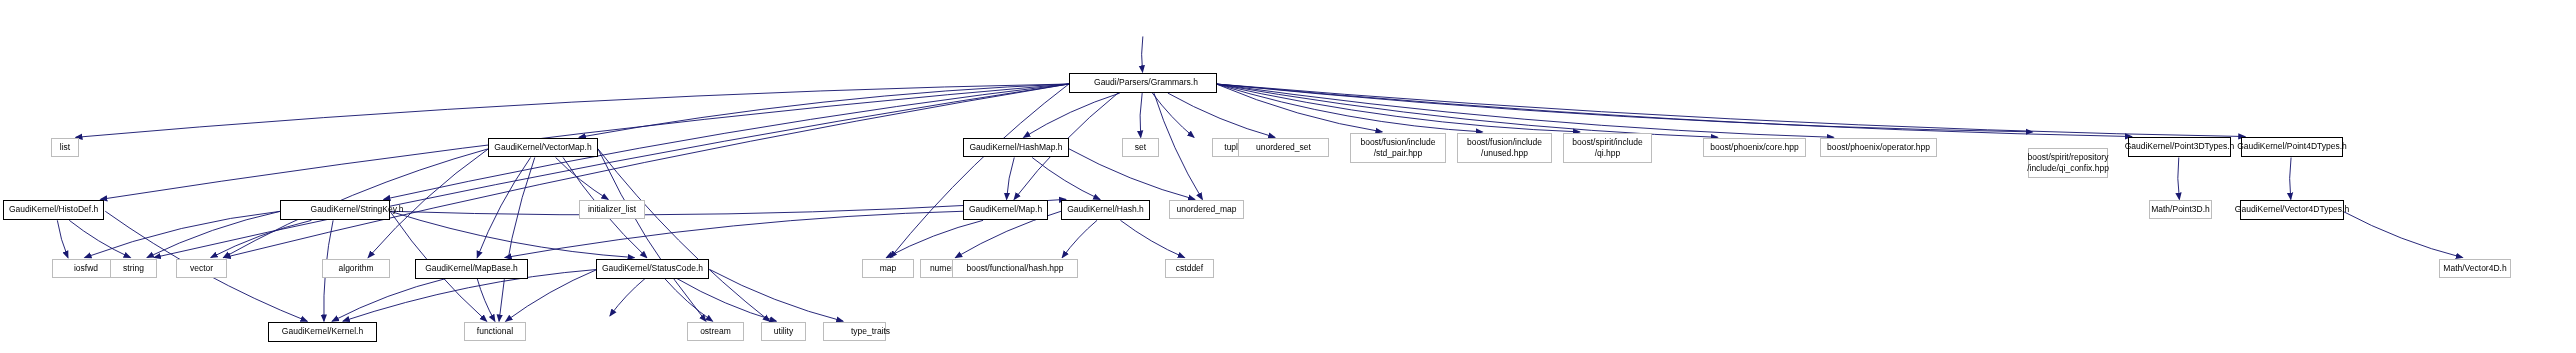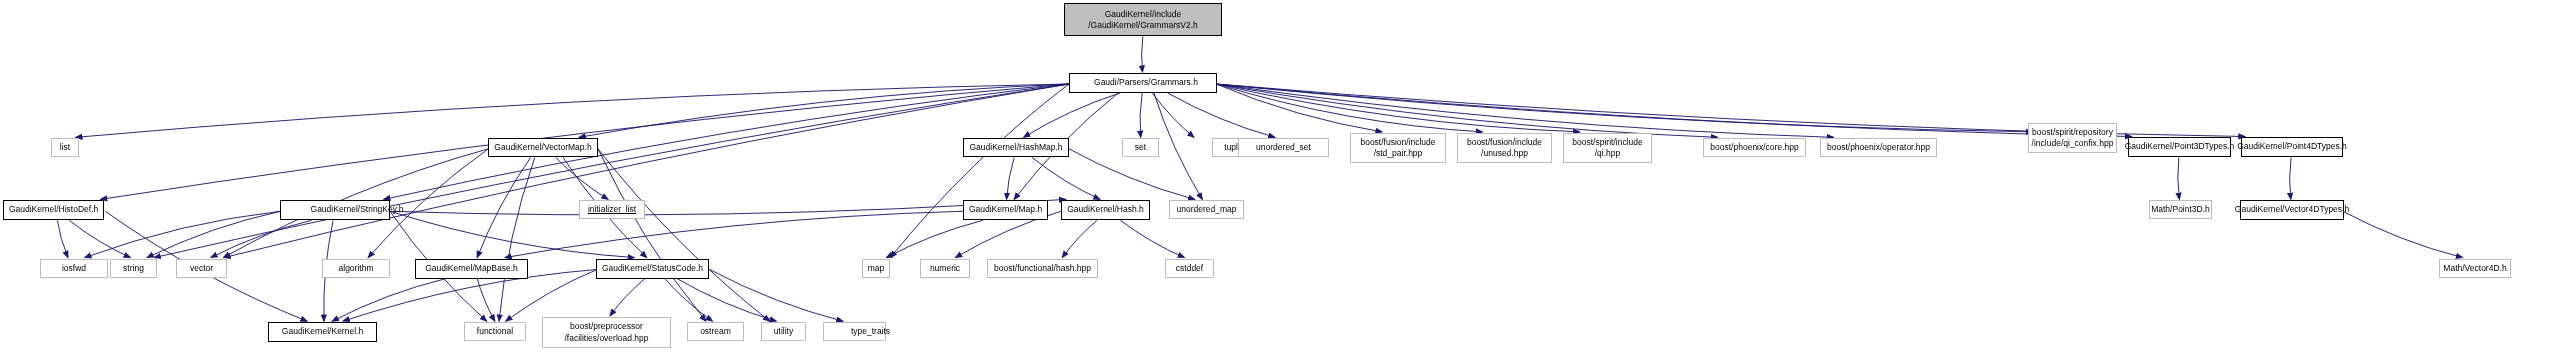--- a/index.html
+++ b/index.html
@@ -89,61 +89,57 @@
       <path d="M 768 347.3 Q 600.263 361.0018 440.53 414" fill="none" stroke="#191970" stroke-width="1.2" marker-end="url(#arr)"></path>
       <path d="M 768 347.3 Q 705.0730000000001 373.57899999999995 650.15 414" fill="none" stroke="#191970" stroke-width="1.2" marker-end="url(#arr)"></path>
       <path d="M 829.79 359 Q 804.3000000000001 380.2868 784.57 407" fill="none" stroke="#191970" stroke-width="1.2" marker-end="url(#arr)"></path>
       <path d="M 855.08 359 Q 882.5600000000001 390.1936 916.64 414" fill="none" stroke="#191970" stroke-width="1.2" marker-end="url(#arr)"></path>
       <path d="M 870.83 359 Q 931.5600000000001 394.1836 998.89 414" fill="none" stroke="#191970" stroke-width="1.2" marker-end="url(#arr)"></path>
       <path d="M 913 347.3 Q 994.9480000000001 390.964 1084.9 414" fill="none" stroke="#191970" stroke-width="1.2" marker-end="url(#arr)"></path>
       <path d="M 2806.68 203 Q 2803.82 230.0456 2807.44 257" fill="none" stroke="#191970" stroke-width="1.2" marker-end="url(#arr)"></path>
       <path d="M 2951.41 203 Q 2947.9800000000005 229.9772 2951.03 257" fill="none" stroke="#191970" stroke-width="1.2" marker-end="url(#arr)"></path>
       <path d="M 3018 272.3 Q 3091.603 311.4122 3172.37 332" fill="none" stroke="#191970" stroke-width="1.2" marker-end="url(#arr)"></path>
     </svg>
-<div class="node main" style="left: 1064px; top: 3.1px; width: 158px; height: 33px; background: rgb(191, 191, 191);">GaudiKernel/include
-/GaudiKernel/GrammarsV2.h</div>
     <div class="node doc" style="left: 1069px; top: 73px; width: 148px; height: 20px; border-color: rgb(0, 0, 0); padding-left: 6px;">Gaudi/Parsers/Grammars.h</div>
     <div class="node ext" style="left: 51px; top: 138px; width: 28px; height: 19.4px; border-color: rgb(188, 188, 188);">list</div>
     <div class="node doc" style="left: 488px; top: 138px; width: 110px; height: 19.4px; border-color: rgb(0, 0, 0);">GaudiKernel/VectorMap.h</div>
     <div class="node doc" style="left: 963px; top: 138px; width: 106px; height: 19.4px; border-color: rgb(0, 0, 0);">GaudiKernel/HashMap.h</div>
     <div class="node ext" style="left: 1122px; top: 138px; width: 37px; height: 19.4px; border-color: rgb(188, 188, 188);">set</div>
     <div class="node ext" style="left: 1176px; top: 138px; width: 43px; height: 19.4px; border-color: rgb(188, 188, 188); margin-left: 36px;">tuple</div>
     <div class="node ext" style="left: 1238px; top: 138px; width: 91px; height: 19.4px; border-color: rgb(188, 188, 188);">unordered_set</div>
     <div class="node ext" style="left: 1350px; top: 133px; width: 96px; height: 30px; border-color: rgb(188, 188, 188);">boost/fusion/include
 /std_pair.hpp</div>
     <div class="node ext" style="left: 1457px; top: 133px; width: 95px; height: 30px; border-color: rgb(188, 188, 188);">boost/fusion/include
 /unused.hpp</div>
     <div class="node ext" style="left: 1563px; top: 133px; width: 89px; height: 30px; border-color: rgb(188, 188, 188);">boost/spirit/include
 /qi.hpp</div>
     <div class="node ext" style="left: 1703px; top: 138px; width: 103px; height: 19.4px; border-color: rgb(188, 188, 188);">boost/phoenix/core.hpp</div>
     <div class="node ext" style="left: 1820px; top: 138px; width: 117px; height: 19.4px; border-color: rgb(188, 188, 188);">boost/phoenix/operator.hpp</div>
-    <div class="node ext" style="left: 2028px; top: 123px; width: 89px; height: 30px; border-color: rgb(188, 188, 188);">boost/spirit/repository
+    <div class="node ext" style="left: 2028px; top: 148px; width: 80px; height: 30px; border-color: rgb(188, 188, 188);">boost/spirit/repository
 /include/qi_confix.hpp</div>
     <div class="node doc" style="left: 2128px; top: 137px; width: 103px; height: 20px; border-color: rgb(0, 0, 0);">GaudiKernel/Point3DTypes.h</div>
     <div class="node doc" style="left: 2241px; top: 137px; width: 102px; height: 20px; border-color: rgb(0, 0, 0);">GaudiKernel/Point4DTypes.h</div>
     <div class="node doc" style="left: 3.1px; top: 200px; width: 101px; height: 20px; border-color: rgb(0, 0, 0);">GaudiKernel/HistoDef.h</div>
     <div class="node doc" style="left: 280px; top: 200px; width: 110px; height: 20px; border-color: rgb(0, 0, 0); padding-left: 44px;">GaudiKernel/StringKey.h</div>
-    <div class="node ext" style="left: 579px; top: 200px; width: 66px; height: 19.4px; border-color: rgb(188, 188, 188); text-decoration: underline;">initializer_list</div>
+    <div class="node ext" style="left: 579px; top: 200px; width: 66px; height: 19.4px; border-color: rgb(188, 188, 188);">initializer_list</div>
     <div class="node doc" style="left: 963px; top: 200px; width: 85px; height: 20px; border-color: rgb(0, 0, 0);">GaudiKernel/Map.h</div>
     <div class="node doc" style="left: 1061px; top: 200px; width: 89px; height: 20px; border-color: rgb(0, 0, 0);">GaudiKernel/Hash.h</div>
     <div class="node ext" style="left: 1169px; top: 200px; width: 75px; height: 19.4px; border-color: rgb(188, 188, 188);">unordered_map</div>
     <div class="node ext" style="left: 2149px; top: 200px; width: 63px; height: 19.4px; border-color: rgb(188, 188, 188);">Math/Point3D.h</div>
     <div class="node doc" style="left: 2240px; top: 200px; width: 104px; height: 20px; border-color: rgb(0, 0, 0);">GaudiKernel/Vector4DTypes.h</div>
-    <div class="node ext" style="left: 40px; top: 259px; width: 68px; height: 19.4px; border-color: rgb(188, 188, 188);">iosfwd</div>
+    <div class="node ext" style="left: 52px; top: 259px; width: 68px; height: 19.4px; border-color: rgb(188, 188, 188);">iosfwd</div>
     <div class="node ext" style="left: 110px; top: 259px; width: 47px; height: 19.4px; border-color: rgb(188, 188, 188);">string</div>
     <div class="node ext" style="left: 176px; top: 259px; width: 51px; height: 19.4px; border-color: rgb(188, 188, 188);">vector</div>
     <div class="node ext" style="left: 322px; top: 259px; width: 68px; height: 19.4px; border-color: rgb(188, 188, 188);">algorithm</div>
     <div class="node doc" style="left: 415px; top: 259px; width: 113px; height: 20px; border-color: rgb(0, 0, 0);">GaudiKernel/MapBase.h</div>
     <div class="node doc" style="left: 596px; top: 259px; width: 113px; height: 20px; border-color: rgb(0, 0, 0);">GaudiKernel/StatusCode.h</div>
-    <div class="node ext" style="left: 862px; top: 259px; width: 28px; height: 19.4px; border-color: rgb(188, 188, 188);">map</div>
+    <div class="node ext" style="left: 862px; top: 259px; width: 52px; height: 19.4px; border-color: rgb(188, 188, 188);">map</div>
     <div class="node ext" style="left: 920px; top: 259px; width: 50px; height: 19.4px; border-color: rgb(188, 188, 188);">numeric</div>
-    <div class="node ext" style="left: 987px; top: 259px; width: 111px; height: 19.4px; border-color: rgb(188, 188, 188);">boost/functional/hash.hpp</div>
+    <div class="node ext" style="left: 952px; top: 259px; width: 126px; height: 19.4px; border-color: rgb(188, 188, 188);">boost/functional/hash.hpp</div>
     <div class="node ext" style="left: 1165px; top: 259px; width: 49px; height: 19.4px; border-color: rgb(188, 188, 188);">cstddef</div>
     <div class="node ext" style="left: 2439px; top: 259px; width: 72px; height: 19.4px; border-color: rgb(188, 188, 188);">Math/Vector4D.h</div>
     <div class="node doc" style="left: 268px; top: 322px; width: 109px; height: 20px; border-color: rgb(0, 0, 0);">GaudiKernel/Kernel.h</div>
     <div class="node ext" style="left: 464px; top: 322px; width: 62px; height: 19.4px; border-color: rgb(188, 188, 188);">functional</div>
-    <div class="node ext" style="left: 542px; top: 317px; width: 129px; height: 31px; border-color: rgb(188, 188, 188);">boost/preprocessor
-/facilities/overload.hpp</div>
     <div class="node ext" style="left: 687px; top: 322px; width: 57px; height: 19.4px; border-color: rgb(188, 188, 188);">ostream</div>
     <div class="node ext" style="left: 761px; top: 322px; width: 45px; height: 19.4px; border-color: rgb(188, 188, 188);">utility</div>
     <div class="node ext" style="left: 823px; top: 322px; width: 63px; height: 19.4px; border-color: rgb(188, 188, 188); padding-left: 32px;">type_traits</div>
   </div>
 
 
 </body></html>

